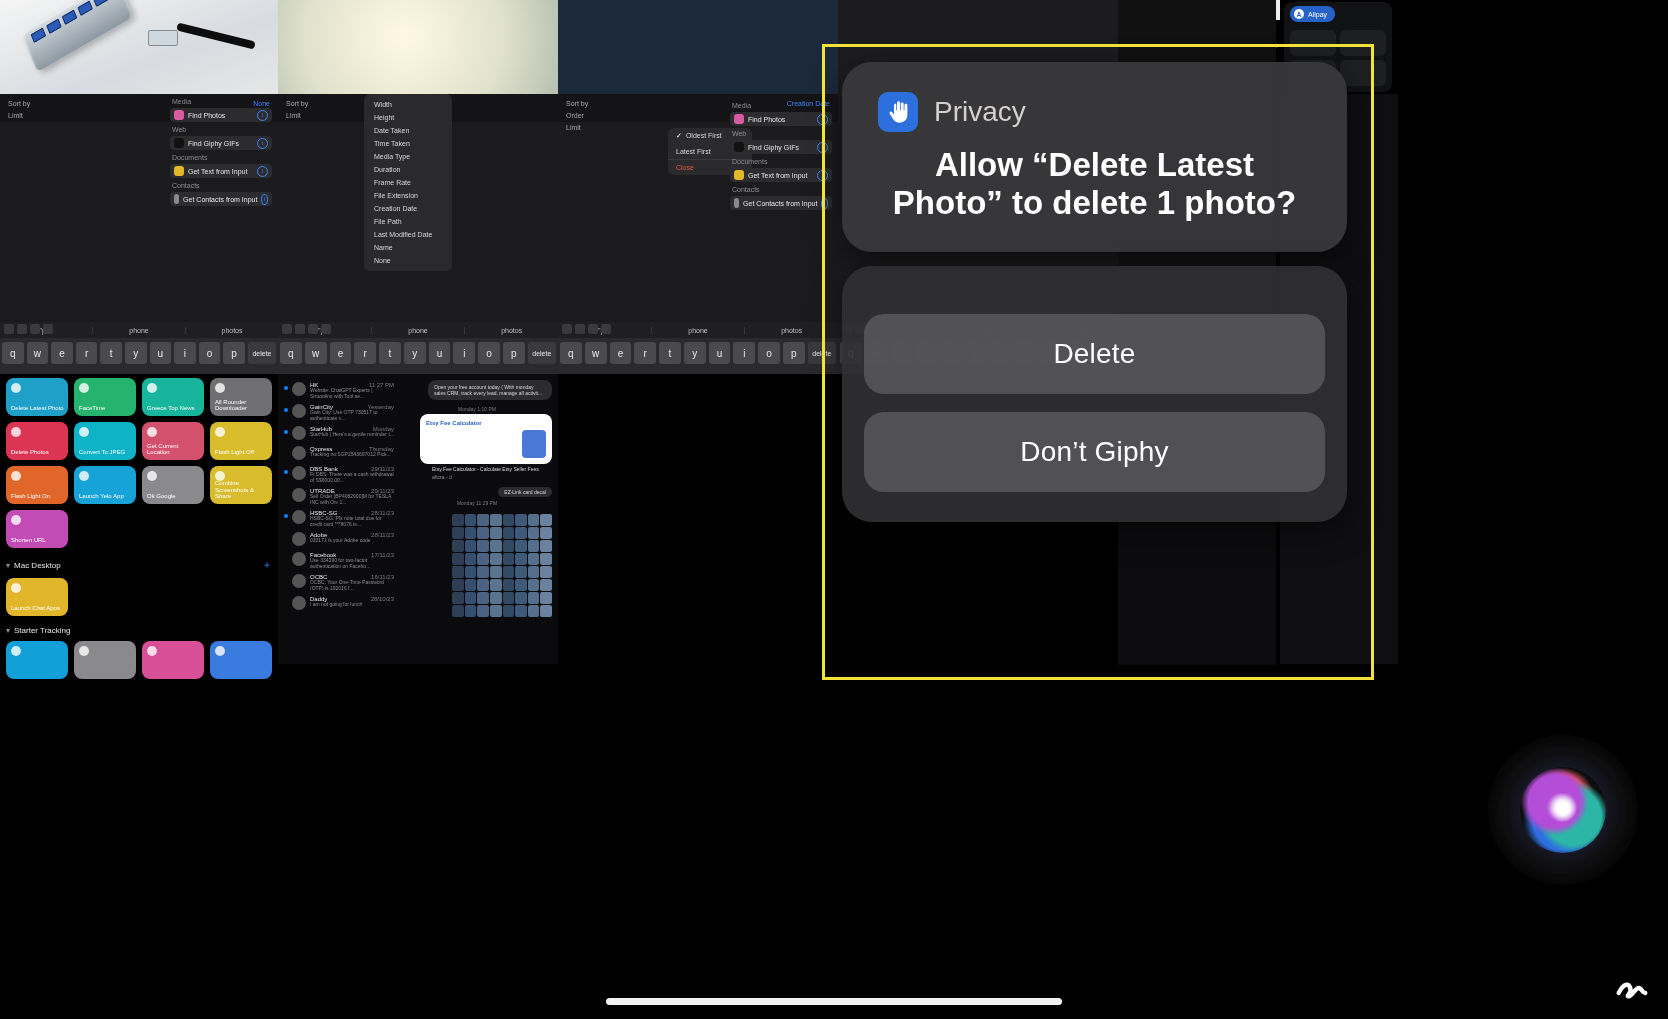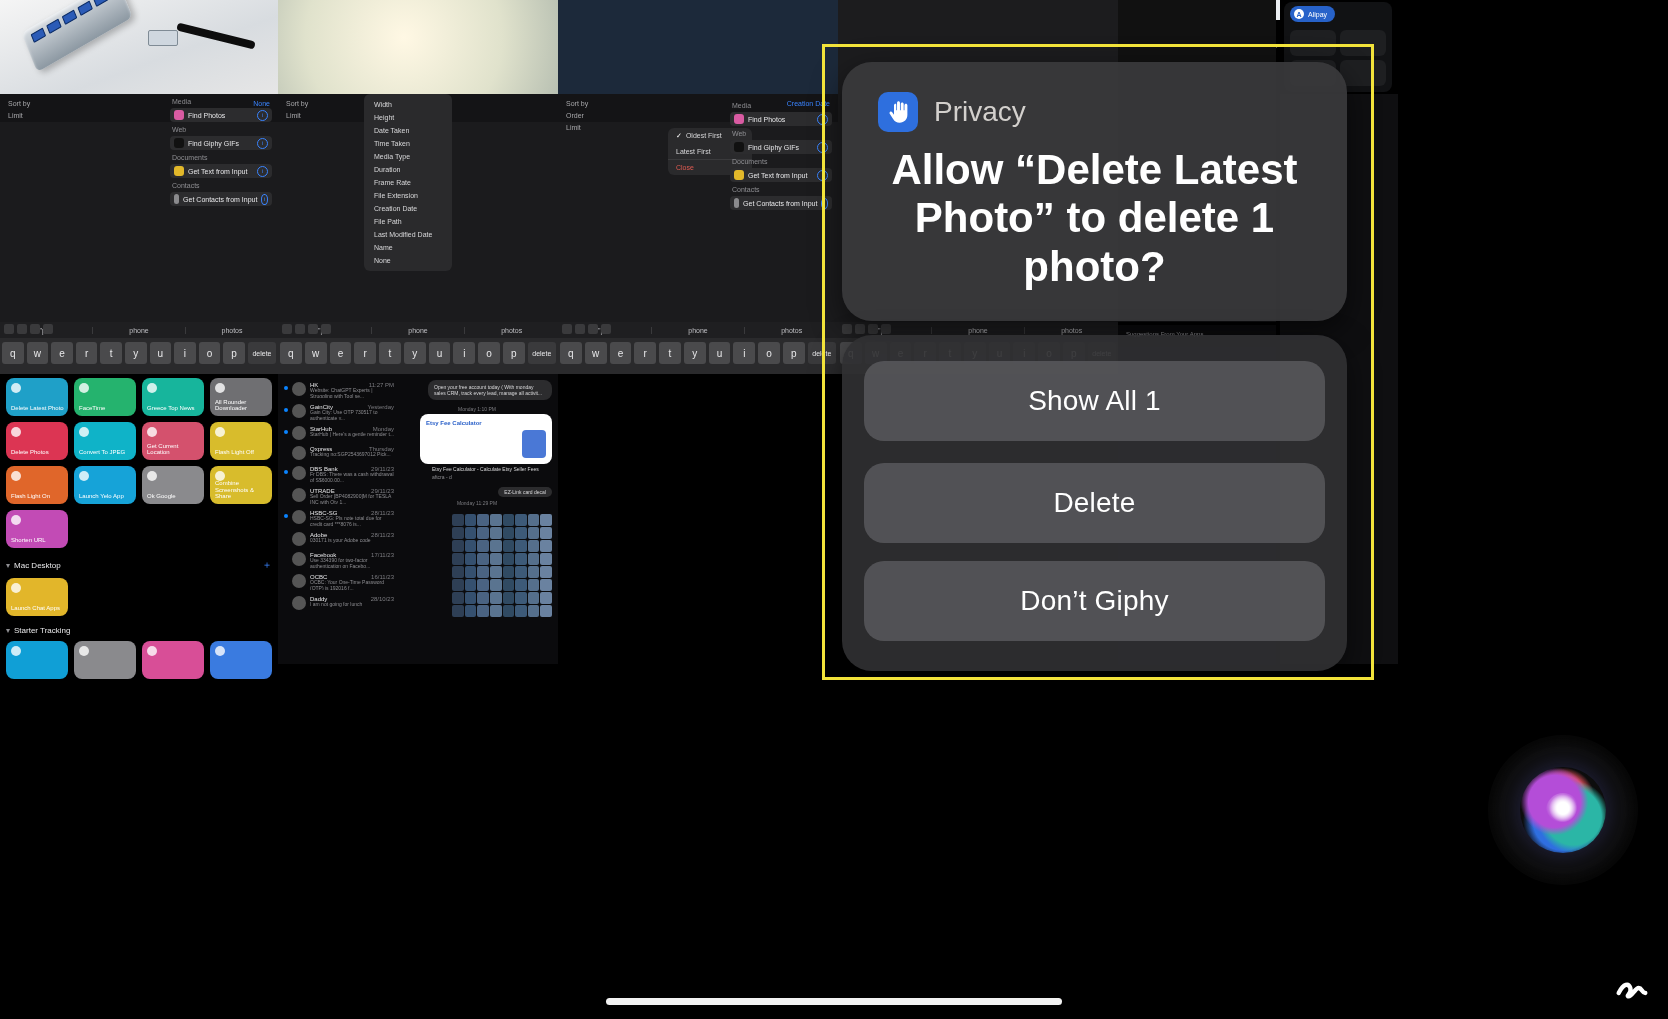--- a/index.html
+++ b/index.html
@@ -147,21 +147,21 @@
     background:rgba(58,58,60,.92);
     border-radius:30px;
     padding:26px 34px 30px;
     box-shadow:0 10px 30px rgba(0,0,0,.5);
   }
   .dialog .title-row{display:flex;align-items:center;gap:16px;margin:4px 0 14px 2px;}
   .dialog .hand-icon{width:40px;height:40px;border-radius:10px;
     background:#2e6fde;display:flex;align-items:center;justify-content:center;}
   .dialog .hand-icon svg{width:27px;height:27px;fill:#fff;}
   .dialog .title-row .t{font-size:28px;color:#d3d0cd;font-weight:400;}
-  .dialog .q{font-size:42px;line-height:1.15;font-weight:600;color:#fff;text-align:center;}
+  .dialog .q{font-size:33px;line-height:1.15;font-weight:600;color:#fff;text-align:center;}
 
   .dialog .body{
     margin-top:14px;background:rgba(48,48,50,.92);border-radius:30px;
     padding:26px 22px 30px;box-shadow:0 10px 30px rgba(0,0,0,.5);
   }
   .dialog .btn{display:flex;align-items:center;justify-content:center;
     height:80px;border-radius:20px;background:rgba(92,92,96,.78);
     color:#fff;font-size:28px;font-weight:500;letter-spacing:.2px;cursor:pointer;}
   .dialog .btn + .btn{margin-top:18px;}
   .dialog .body .gap{height:22px;}
@@ -804,21 +804,20 @@
         <div class="hand-icon">
           <svg viewBox="0 0 24 24">
               <path d="M12 2c.7 0 1.3.6 1.3 1.3V10h.7V4.3c0-.7.6-1.3 1.3-1.3s1.3.6 1.3 1.3V10h.7V5.5c0-.7.6-1.3 1.3-1.3s1.3.6 1.3 1.3V14c0 4-2.8 7-6.9 7-2.7 0-4.3-1-5.8-3.3l-3-4.6c-.4-.6-.2-1.4.4-1.8.6-.4 1.4-.2 1.8.4l1.6 2.4V5.5c0-.7.6-1.3 1.3-1.3S10 4.8 10 5.5V10h.7V3.3C10.7 2.6 11.3 2 12 2z"></path>
             </svg>
         </div>
         <div class="t">Privacy</div>
       </div>
       <div class="q">Allow “Delete Latest Photo” to delete 1 photo?</div>
     </div>
     <div class="body">
-      <div class="btn">Show All 1</div>
       <div class="gap"></div>
       <div class="btn destructive">Delete</div>
       <div class="btn">Don’t Giphy</div>
     </div>
   </div>
 
   <div class="siri">
       <div class="core"></div>
     </div>
 

